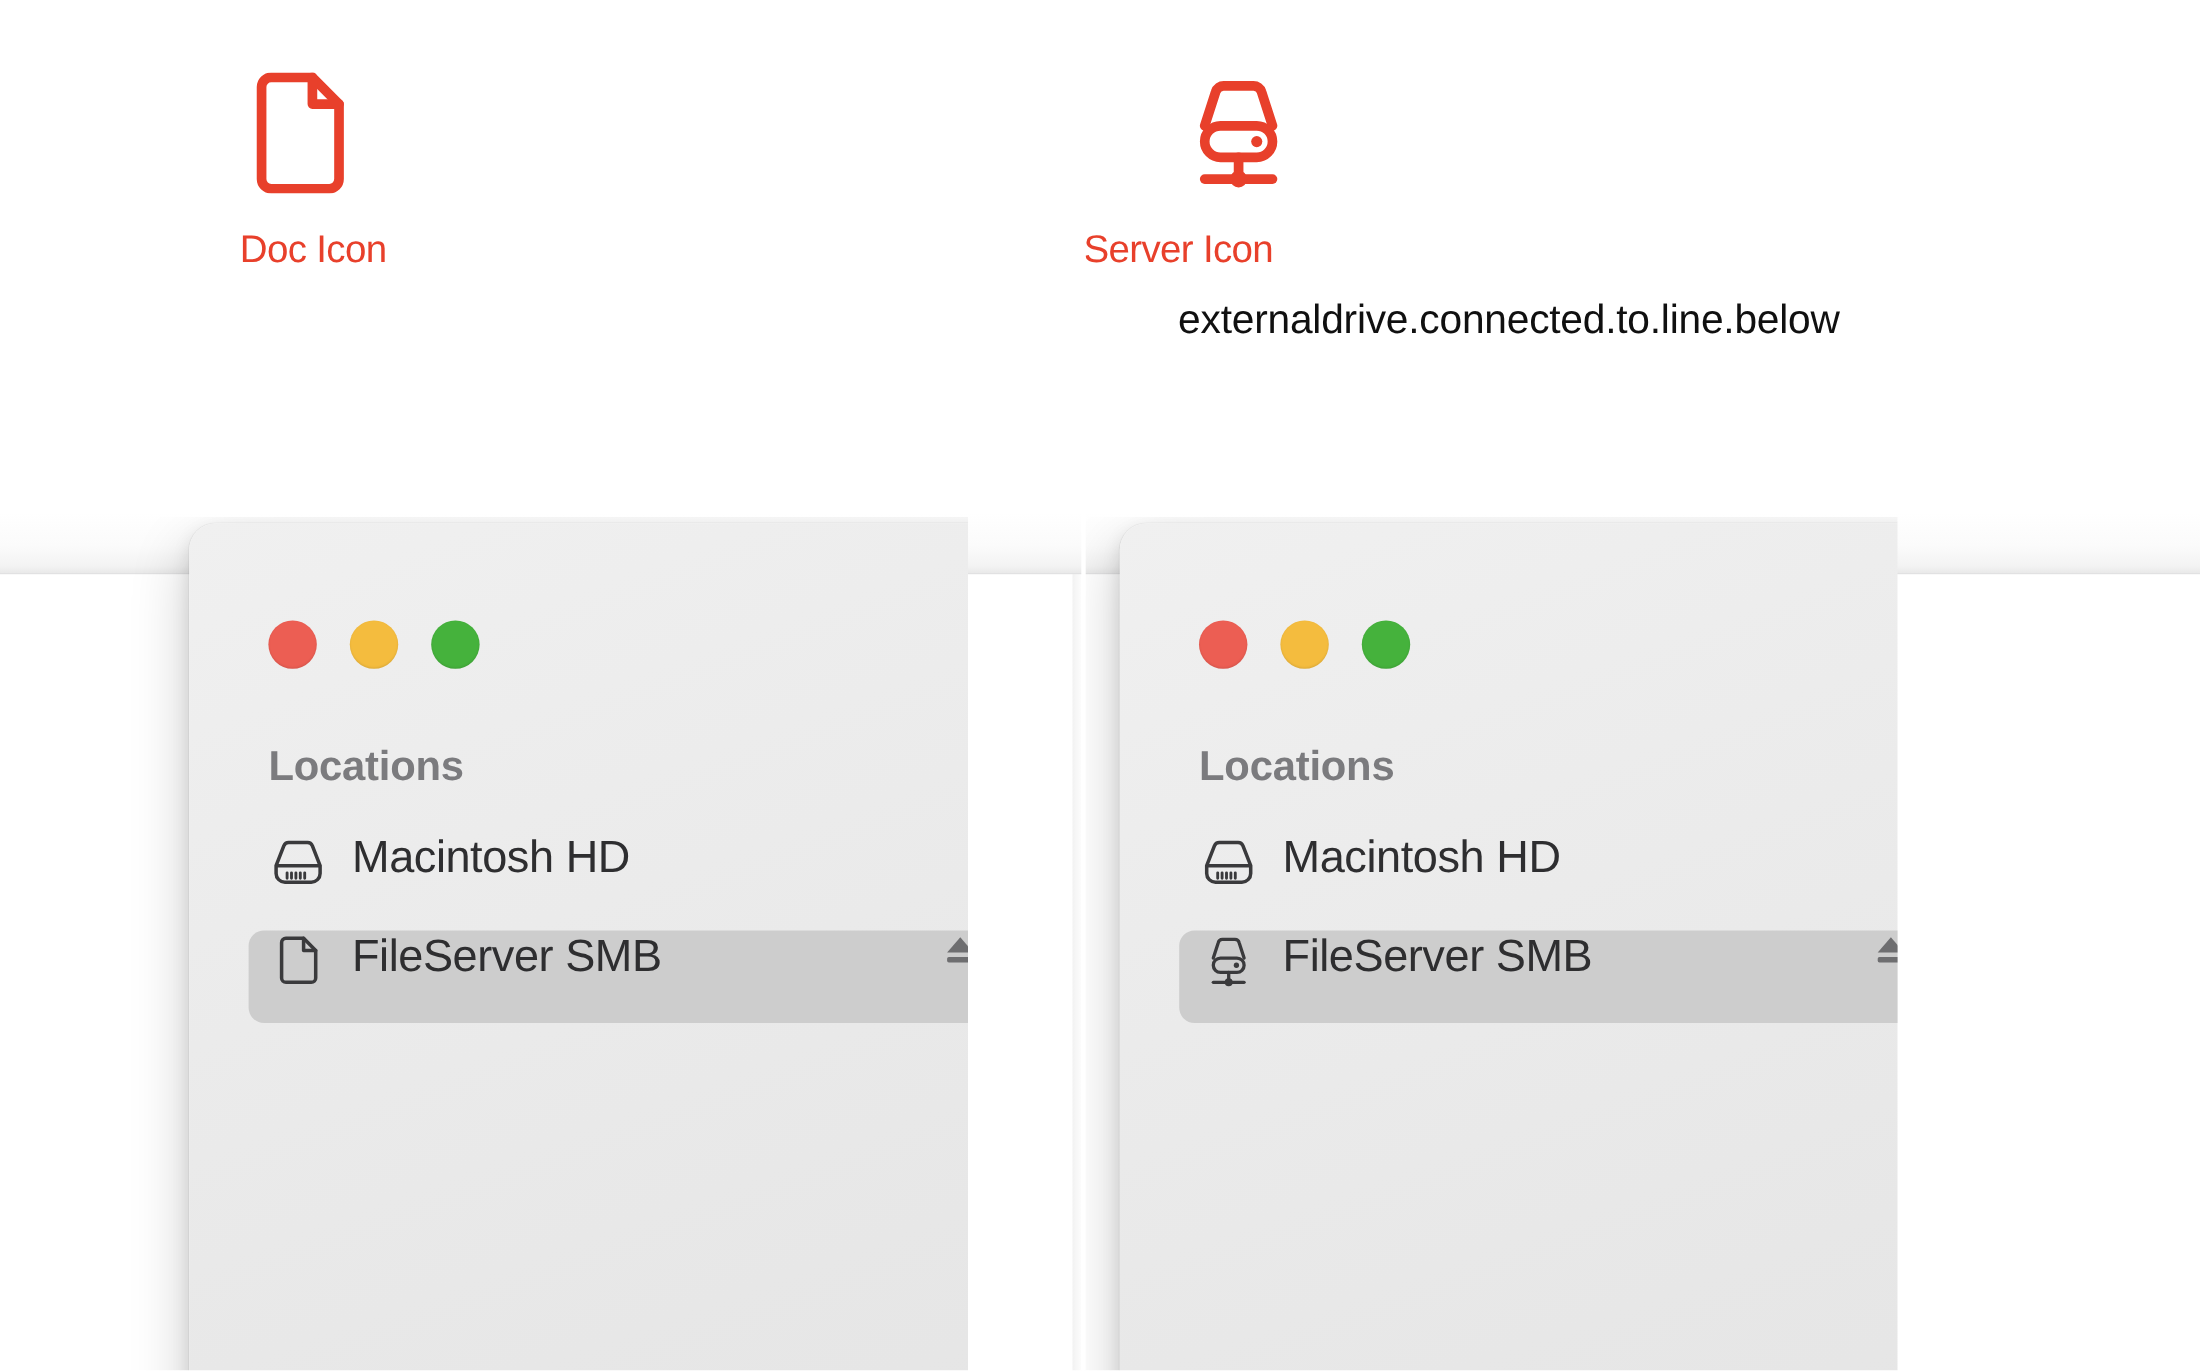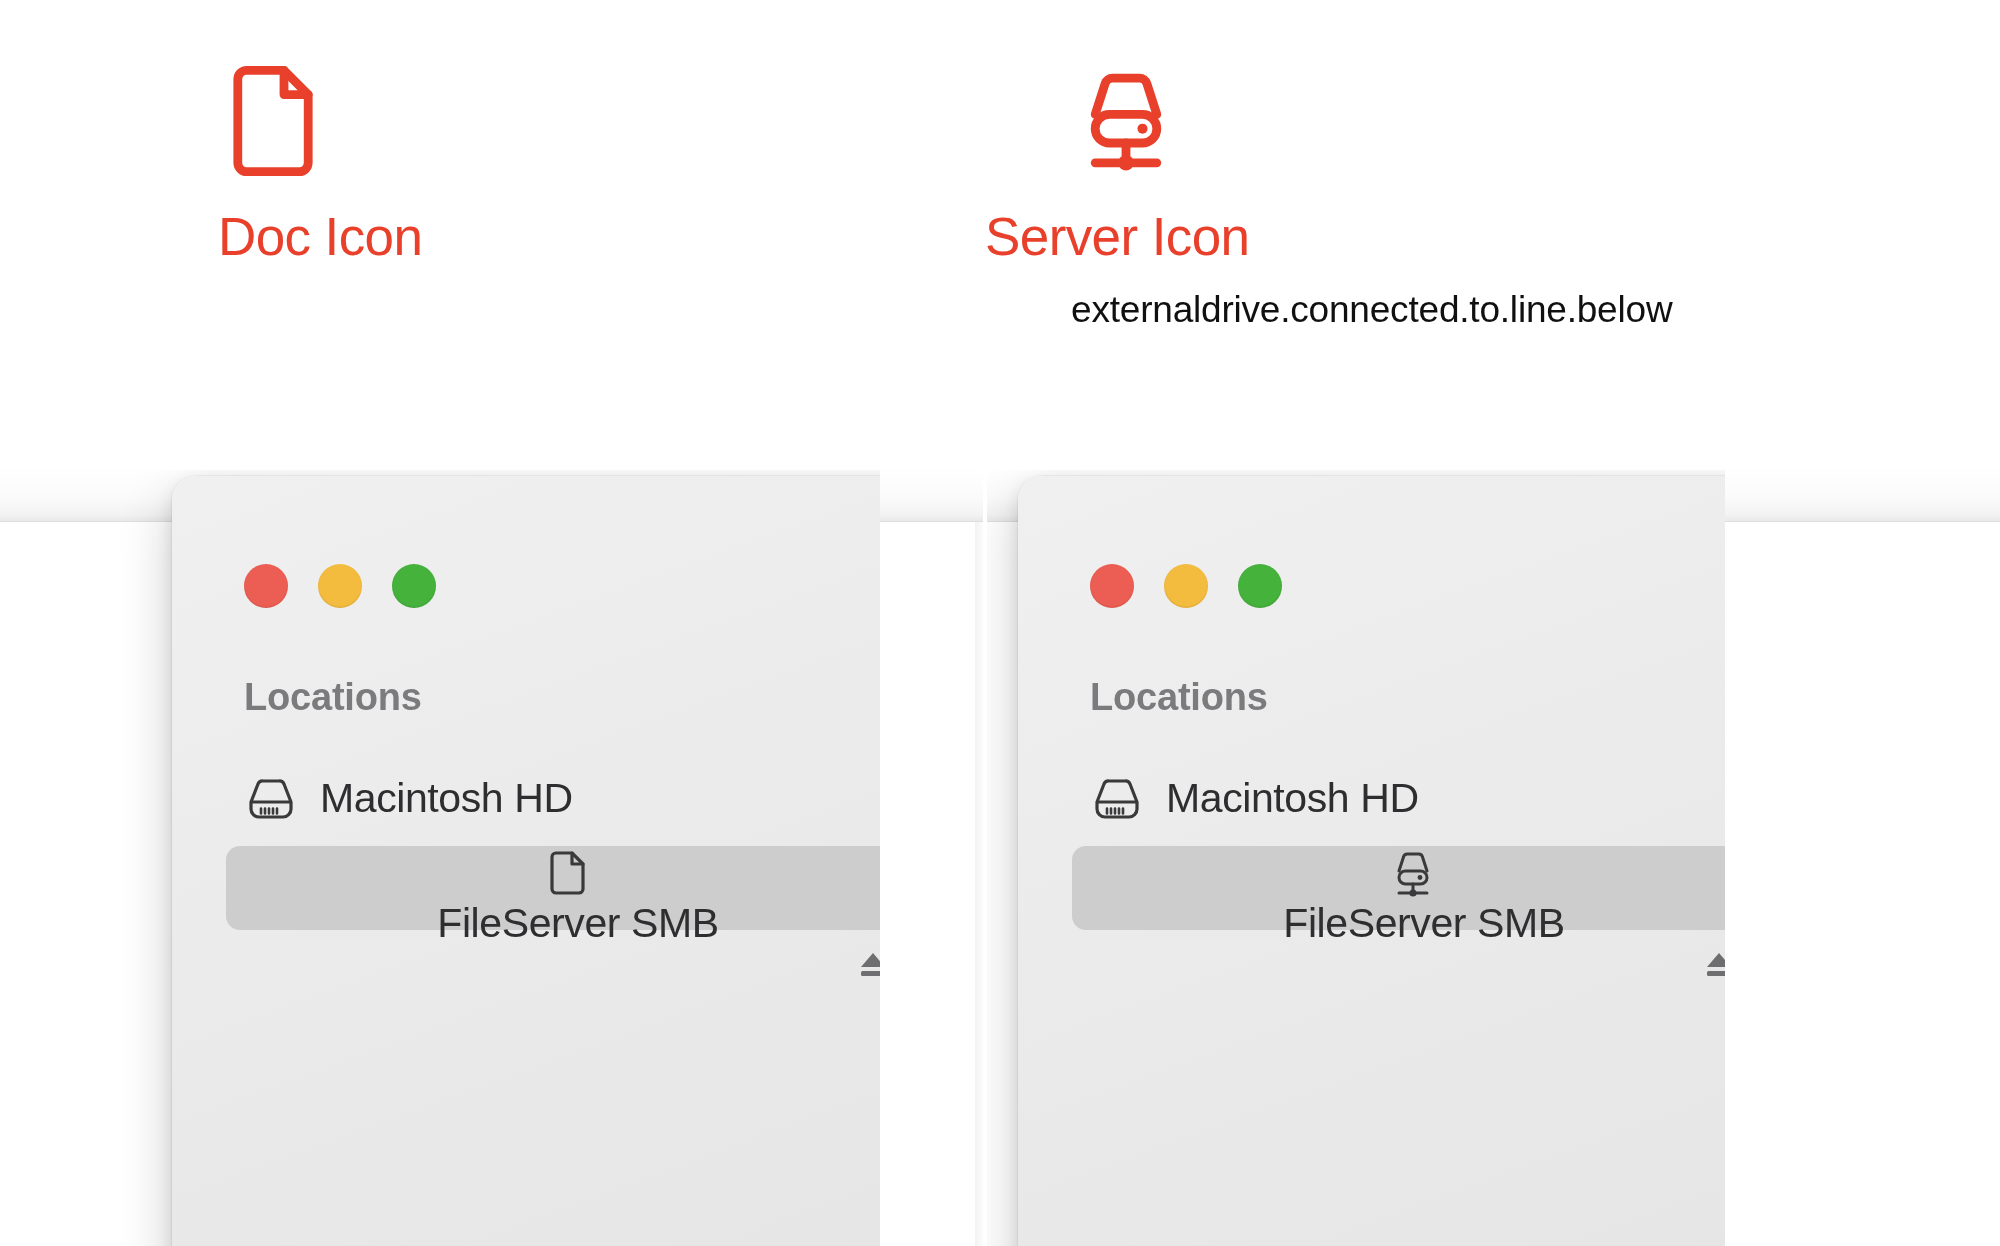--- a/index.html
+++ b/index.html
@@ -58,21 +58,21 @@
   .glyph-big {
     margin-top: 66px;
     width: 110px;
     height: 110px;
     display: block;
   }
   .col-right .glyph-big { margin-left: 86px; }
 
   .spec-title {
     margin-top: 32px;
-    font-size: 53px;
+    font-size: 35px;
     font-weight: 400;
     line-height: 1.08;
     color: #E8402B;
     letter-spacing: -0.6px;
     white-space: nowrap;
   }
   .col-right .spec-title { }
 
   .spec-sub {
     margin-top: 20px;
@@ -131,27 +131,26 @@
   .sidebar-list {
     position: absolute;
     left: 54px;
     top: 280px;
     width: 690px;
   }
 
   .row {
     position: relative;
     display: flex;
-    align-items: center;
     height: 84px;
     padding: 0 26px 0 18px;
     border-radius: 14px;
     margin-bottom: 6px;
   }
-  .row.selected { background: #cdcdcd; flex-direction: column; }
+  .row.selected { background: #cdcdcd; }
 
   .row-icon {
     width: 54px;
     height: 54px;
     flex: 0 0 54px;
     display: flex;
     align-items: center;
     justify-content: center;
   }
 

